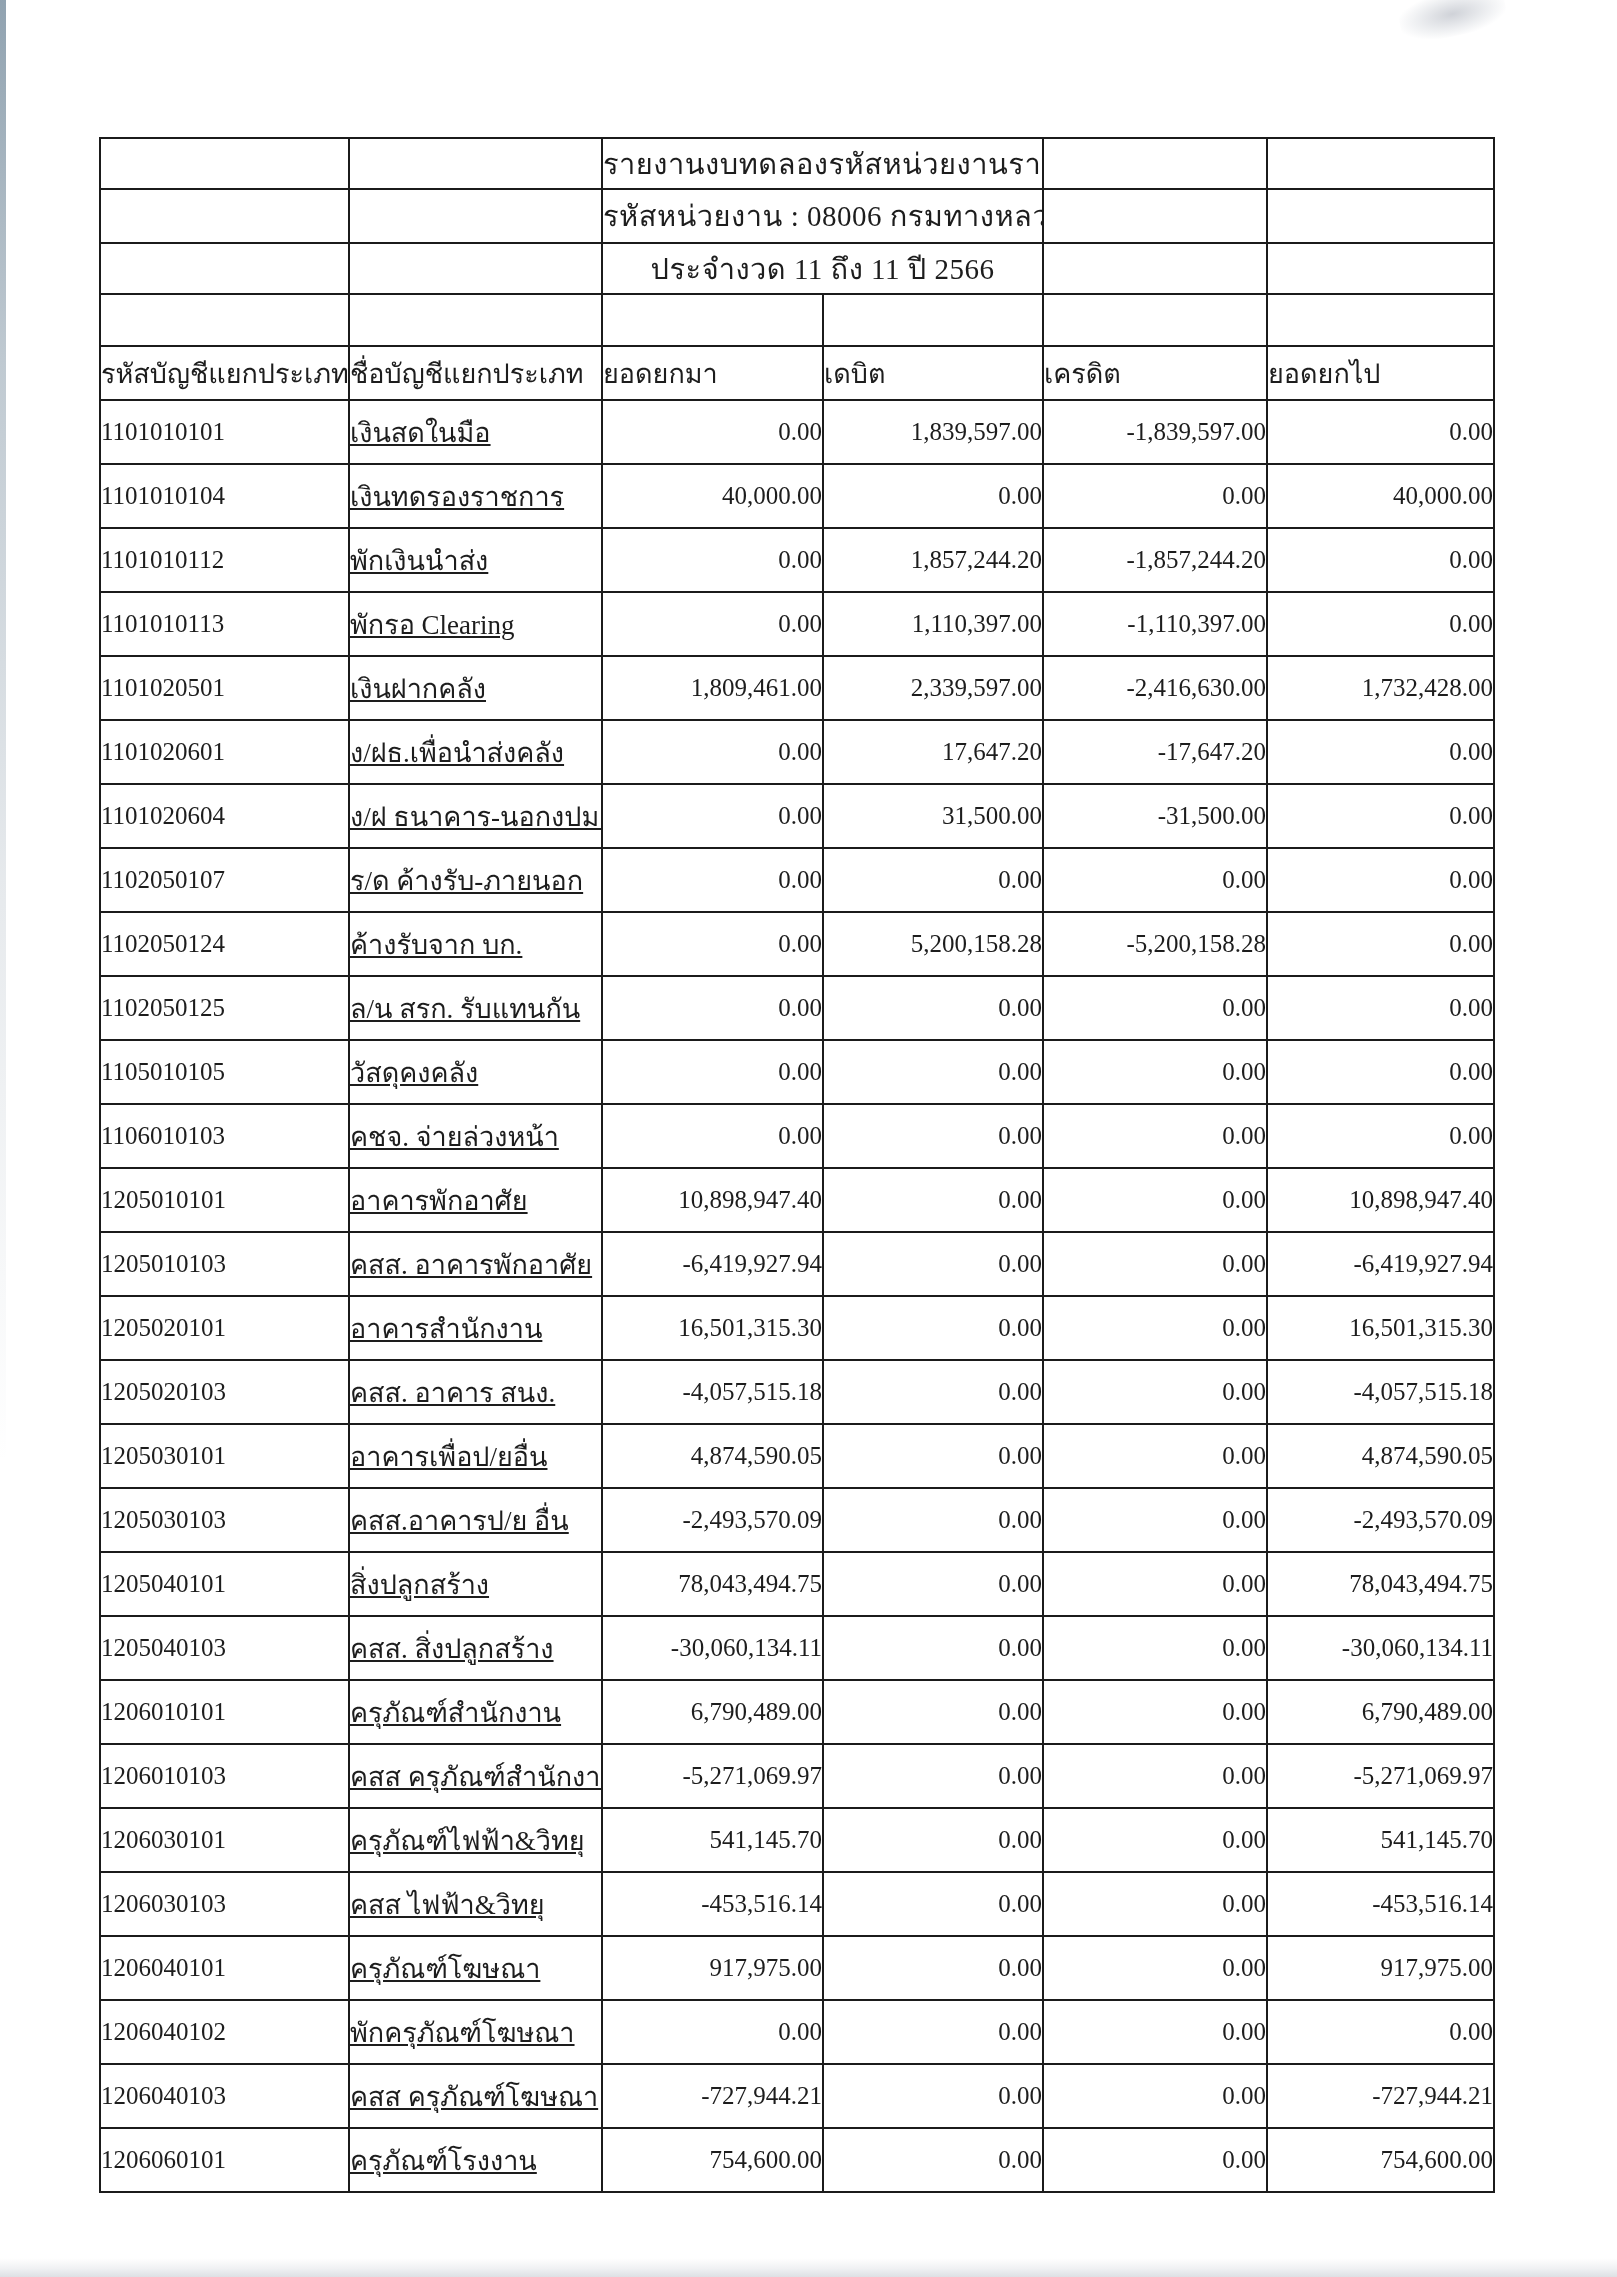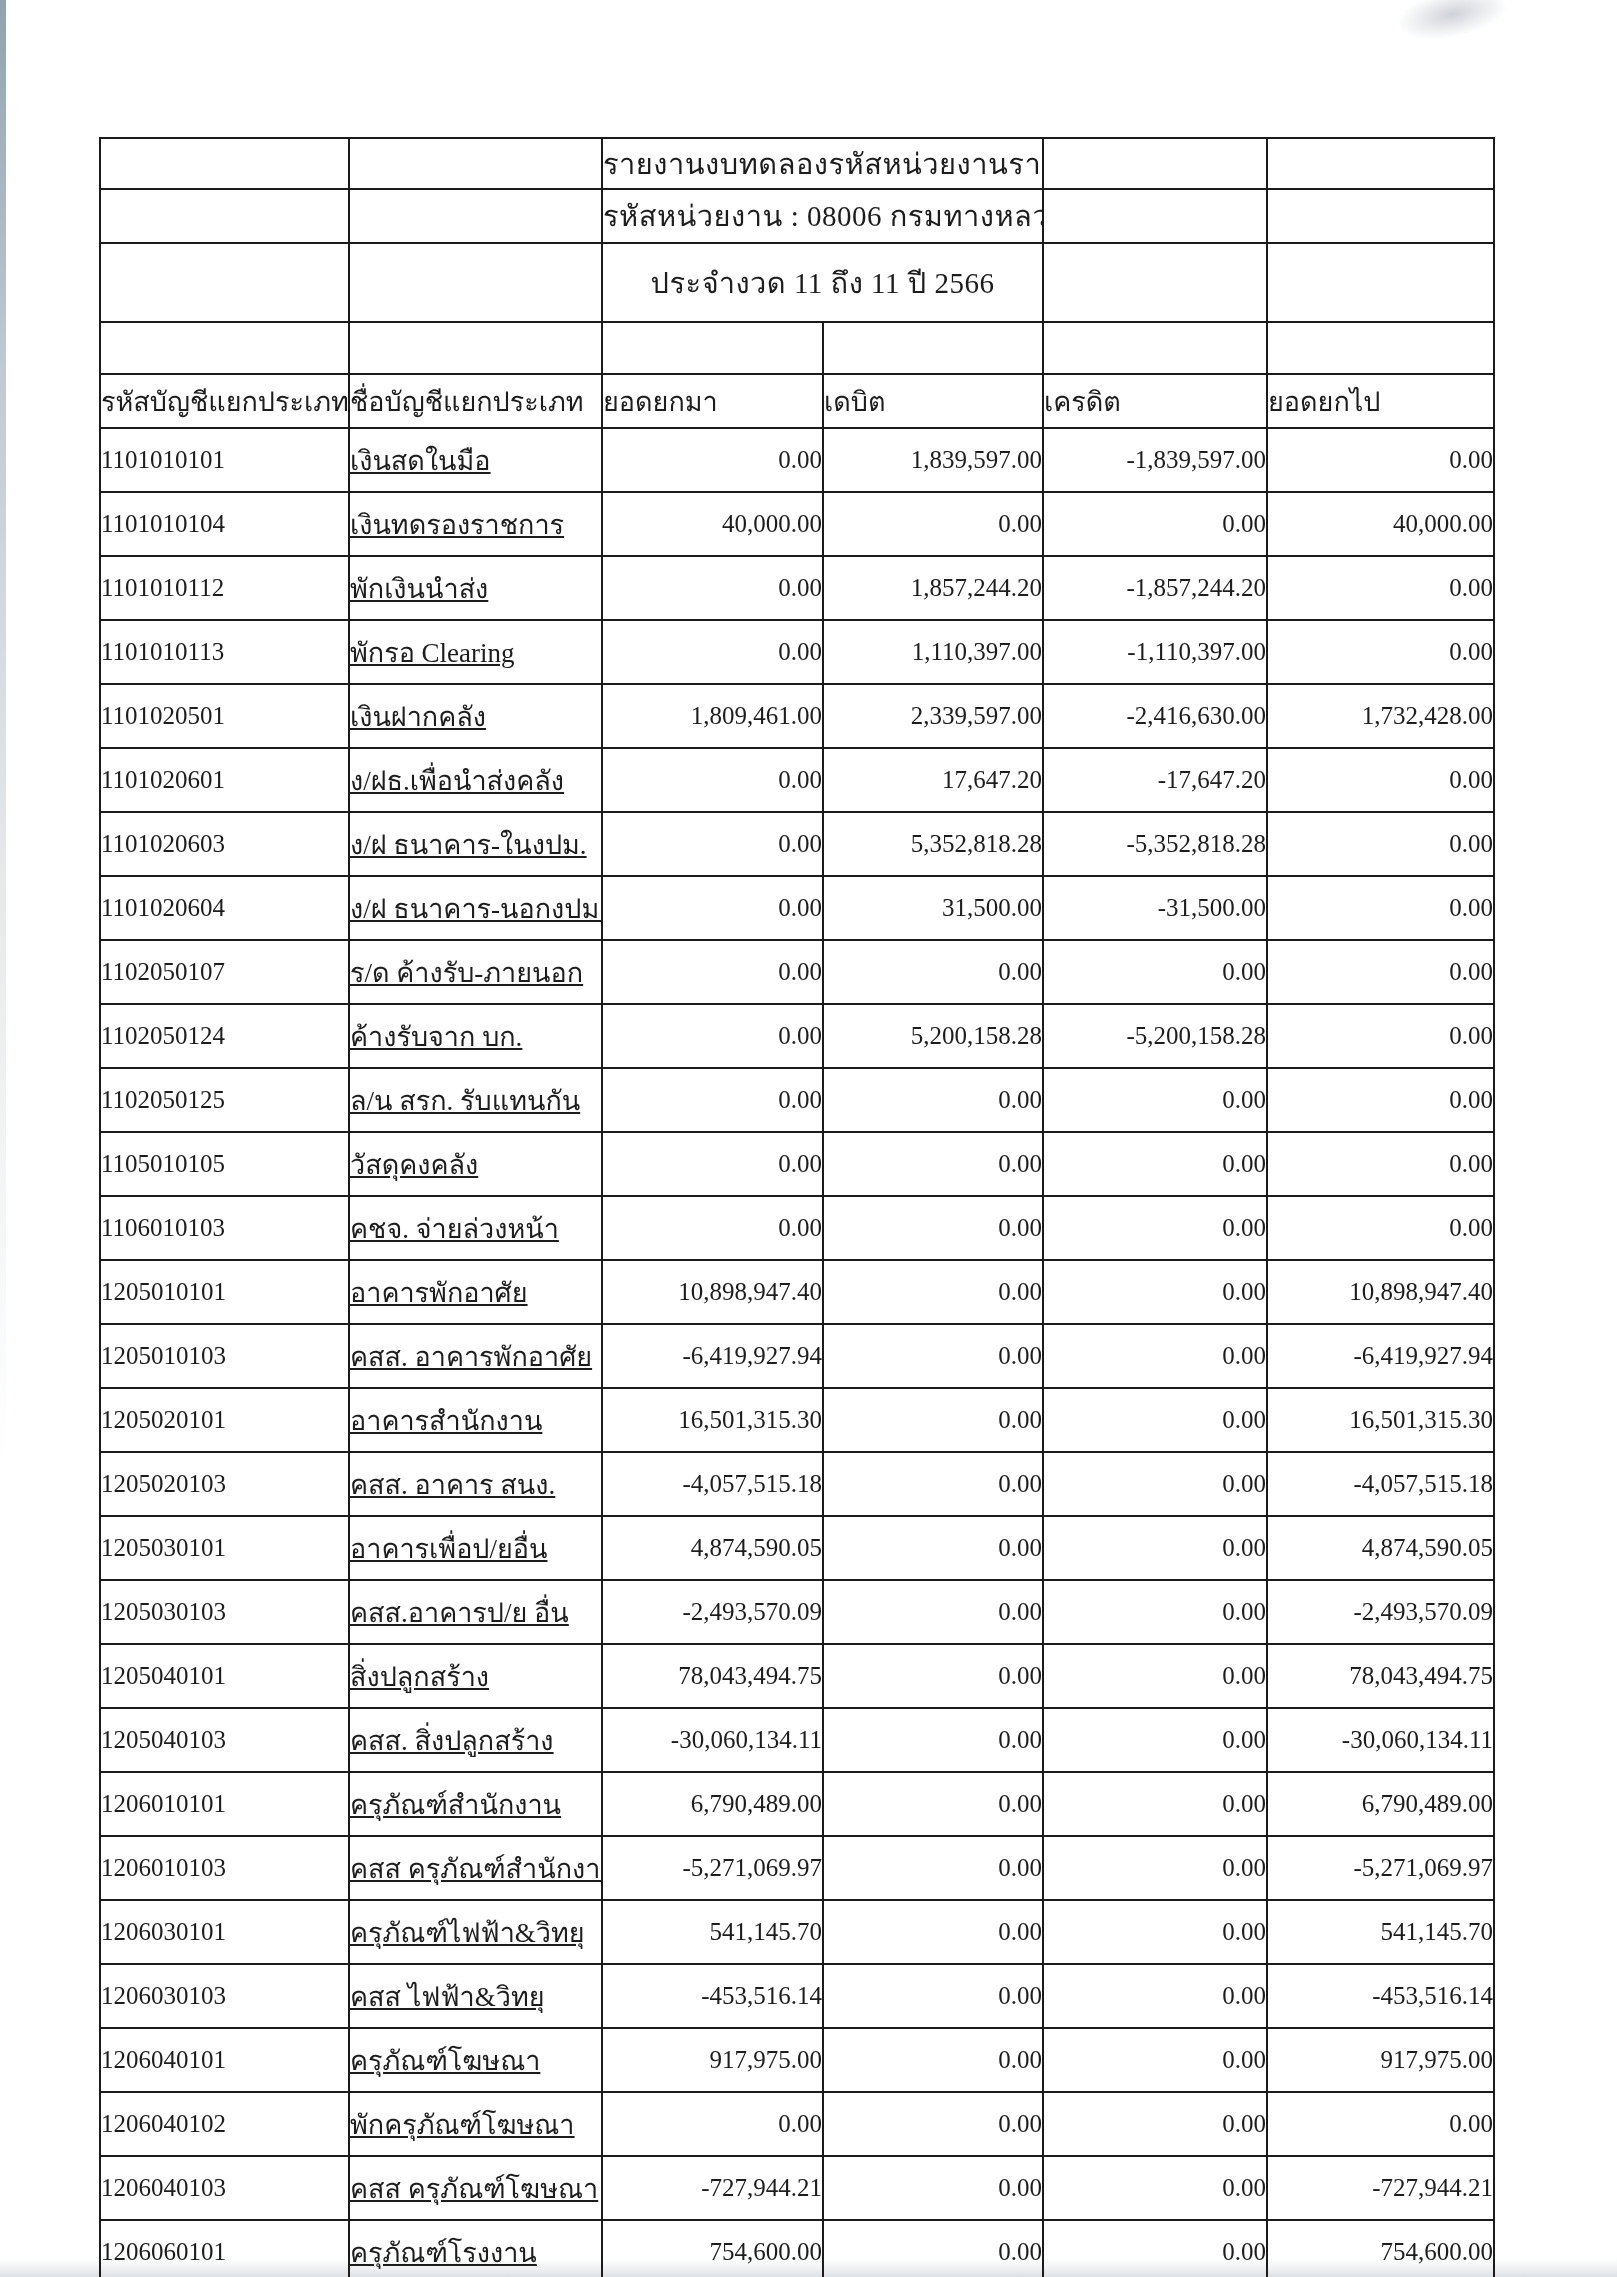--- a/index.html
+++ b/index.html
@@ -59,21 +59,21 @@
   .report-table td {
     border: 2.9px solid #1b1b1b;
     padding: 0;
     overflow: hidden;
     white-space: nowrap;
     vertical-align: middle;
   }
 
   tr.r-title1 { height: 51px; }
   tr.r-title2 { height: 54px; }
-  tr.r-title3 { height: 79px; }
+  tr.r-title3 { height: 51px; }
   tr.r-spacer { height: 52px; }
   tr.r-header { height: 54px; }
   tr.data-row { height: 64px; }
 
   .title-cell {
     text-align: center;
     font-size: 29px;
     letter-spacing: 0.5px;
   }
   .head-cell {
@@ -194,28 +194,20 @@
       </tr>
       <tr class="data-row">
         <td class="cell-code">1101020601</td>
         <td class="cell-name">ง/ฝธ.เพื่อนำส่งคลัง</td>
         <td class="cell-num">0.00</td>
         <td class="cell-num">17,647.20</td>
         <td class="cell-num">-17,647.20</td>
         <td class="cell-num">0.00</td>
       </tr>
       <tr class="data-row">
-        <td class="cell-code">1101020603</td>
-        <td class="cell-name">ง/ฝ ธนาคาร-ในงปม.</td>
-        <td class="cell-num">0.00</td>
-        <td class="cell-num">5,352,818.28</td>
-        <td class="cell-num">-5,352,818.28</td>
-        <td class="cell-num">0.00</td>
-      </tr>
-      <tr class="data-row">
         <td class="cell-code">1101020604</td>
         <td class="cell-name">ง/ฝ ธนาคาร-นอกงปม.</td>
         <td class="cell-num">0.00</td>
         <td class="cell-num">31,500.00</td>
         <td class="cell-num">-31,500.00</td>
         <td class="cell-num">0.00</td>
       </tr>
       <tr class="data-row">
         <td class="cell-code">1102050107</td>
         <td class="cell-name">ร/ด ค้างรับ-ภายนอก</td>

